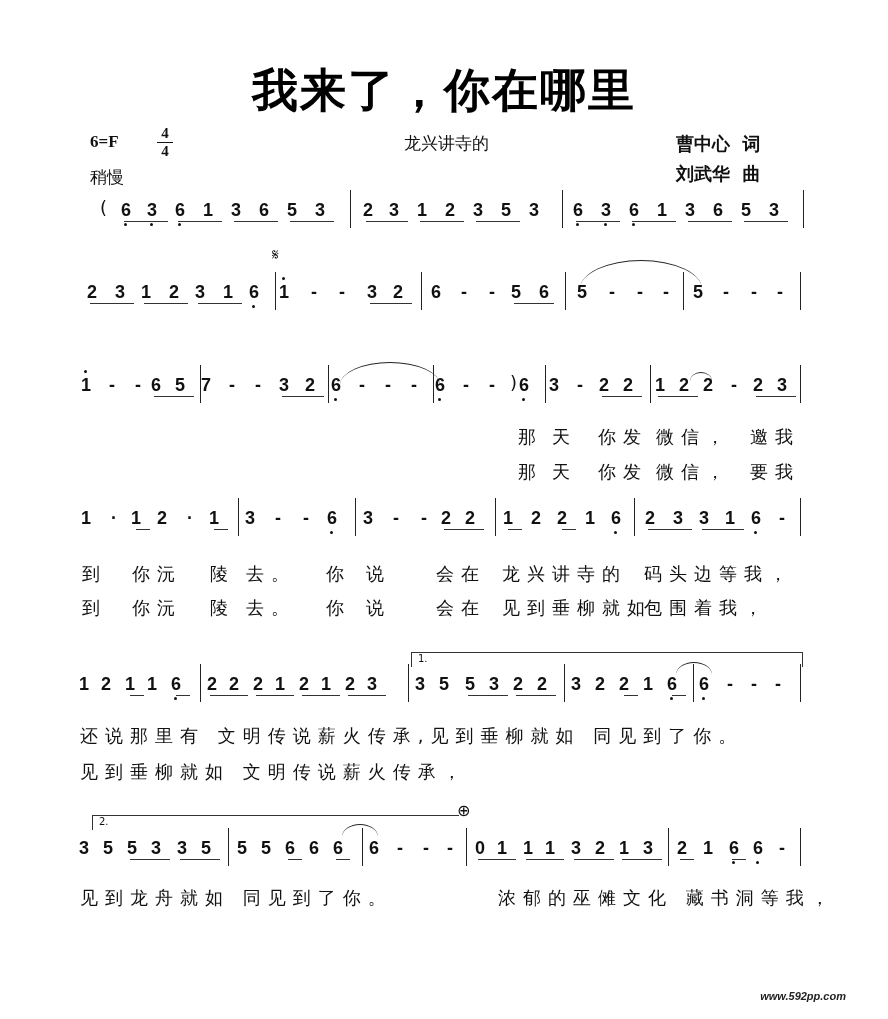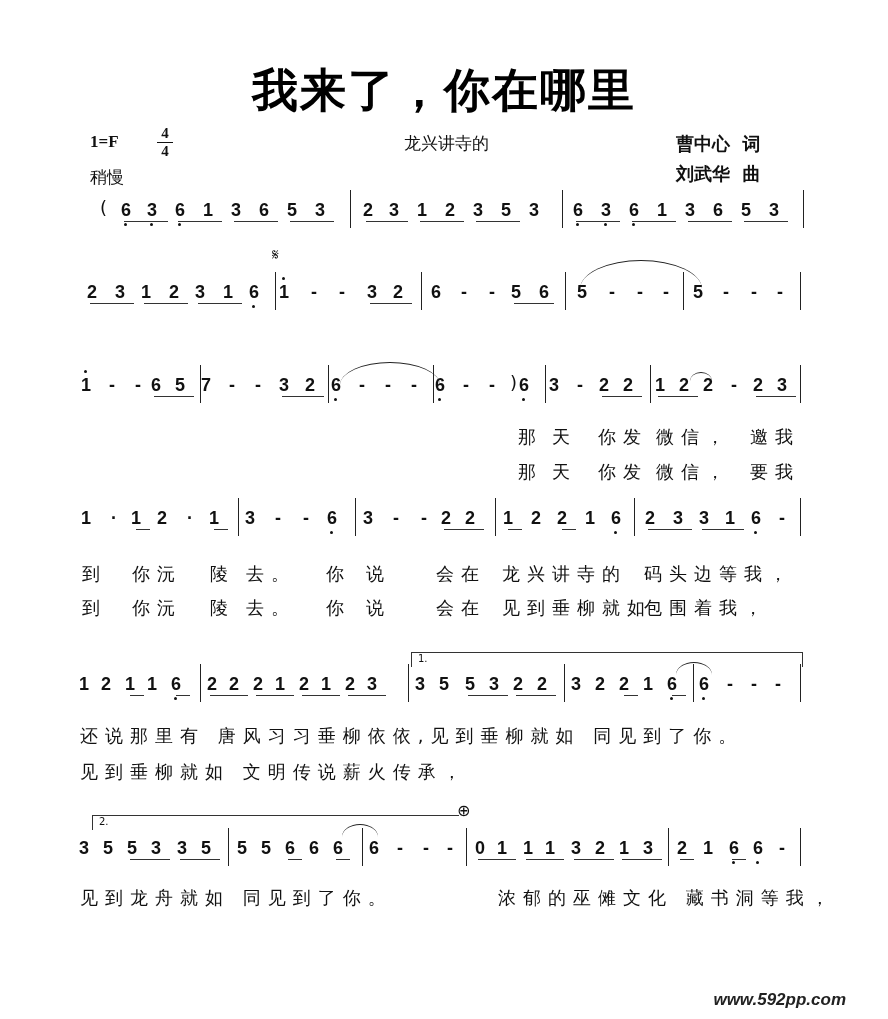--- a/index.html
+++ b/index.html
@@ -21,28 +21,28 @@
   .n .dot-above { position: absolute; left: 5px; top: -5px; width: 3px; height: 3px; background: #111; border-radius: 50%; }
   .ul { position: absolute; height: 0; border-top: 1.2px solid #333; }
   .bar { position: absolute; width: 0; border-left: 1.5px solid #222; height: 38px; }
   .lyric { position: absolute; font-size: 18px; line-height: 20px; white-space: pre; letter-spacing: 0px; color: #111; }
   .slur { position: absolute; border: 1.3px solid #222; border-bottom: none; border-left-color: #222; border-radius: 50% 50% 0 0 / 100% 100% 0 0; border-color: #222 transparent transparent transparent; }
   .volta { position: absolute; border-top: 1.3px solid #333; border-left: 1.3px solid #333; height: 14px; }
   .volta.right { border-right: 1.3px solid #333; }
   .volta span { position: absolute; left: 6px; top: 0px; font-size: 10px; line-height: 12px; }
   .sym { position: absolute; font-size: 16px; line-height: 16px; }
   .watermark { position: absolute; right: 42px; top: 990px; font-family: "Liberation Sans", sans-serif;
-               font-weight: bold; font-style: italic; font-size: 17px; color: #222; }
+               font-weight: bold; font-style: italic; font-size: 11px; color: #222; }
 </style>
 </head>
 <body>
 
 <div class="title">我来了，你在哪里</div>
 
-<div class="key">1=F</div>
+<div class="key">6=F</div>
 <div class="timesig">
   <div>4</div>
   <div class="line"></div>
   <div>4</div>
 </div>
 <div class="meta" style="left:90px;top:166px;">稍慢</div>
 <div class="meta" style="left:404px;top:132px;">龙兴讲寺的</div>
 <div class="meta bold" style="left:676px;top:132px;white-space:pre;">曹中心  词</div>
 <div class="meta bold" style="left:676px;top:162px;white-space:pre;">刘武华  曲</div>
 
@@ -270,21 +270,21 @@
     <div class="ul" style="left: 672px; width: 14px; top: 695px;"></div>
     <div class="bar" style="left: 200px; top: 664px;"></div>
     <div class="bar" style="left: 408px; top: 664px;"></div>
     <div class="bar" style="left: 564px; top: 664px;"></div>
     <div class="bar" style="left: 693px; top: 664px;"></div>
     <div class="bar" style="left: 800px; top: 664px;"></div>
     <div class="slur" style="left: 676px; top: 662px; width: 36px; height: 12px; border-top: 1.3px solid rgb(34, 34, 34); border-left: none; border-right: none;"></div>
     <div class="volta right" style="left: 411px; top: 652px; width: 390px;">
       <span>1.</span>
     </div>
-    <div class="lyric" style="left: 80px; top: 726px; letter-spacing: 7px;">还说那里有 唐风习习垂柳依依,见到垂柳就如 同见到了你。</div>
+    <div class="lyric" style="left: 80px; top: 726px; letter-spacing: 7px;">还说那里有 文明传说薪火传承,见到垂柳就如 同见到了你。</div>
     <div class="lyric" style="left: 80px; top: 762px; letter-spacing: 7px;">见到垂柳就如 文明传说薪火传承，</div>
     <div class="n" style="left: 77px; top: 838px;"><span>3</span></div>
     <div class="n" style="left: 101px; top: 838px;"><span>5</span></div>
     <div class="n" style="left: 125px; top: 838px;"><span>5</span></div>
     <div class="n" style="left: 149px; top: 838px;"><span>3</span></div>
     <div class="n" style="left: 175px; top: 838px;"><span>3</span></div>
     <div class="n" style="left: 199px; top: 838px;"><span>5</span></div>
     <div class="n" style="left: 235px; top: 838px;"><span>5</span></div>
     <div class="n" style="left: 259px; top: 838px;"><span>5</span></div>
     <div class="n" style="left: 283px; top: 838px;"><span>6</span></div>

